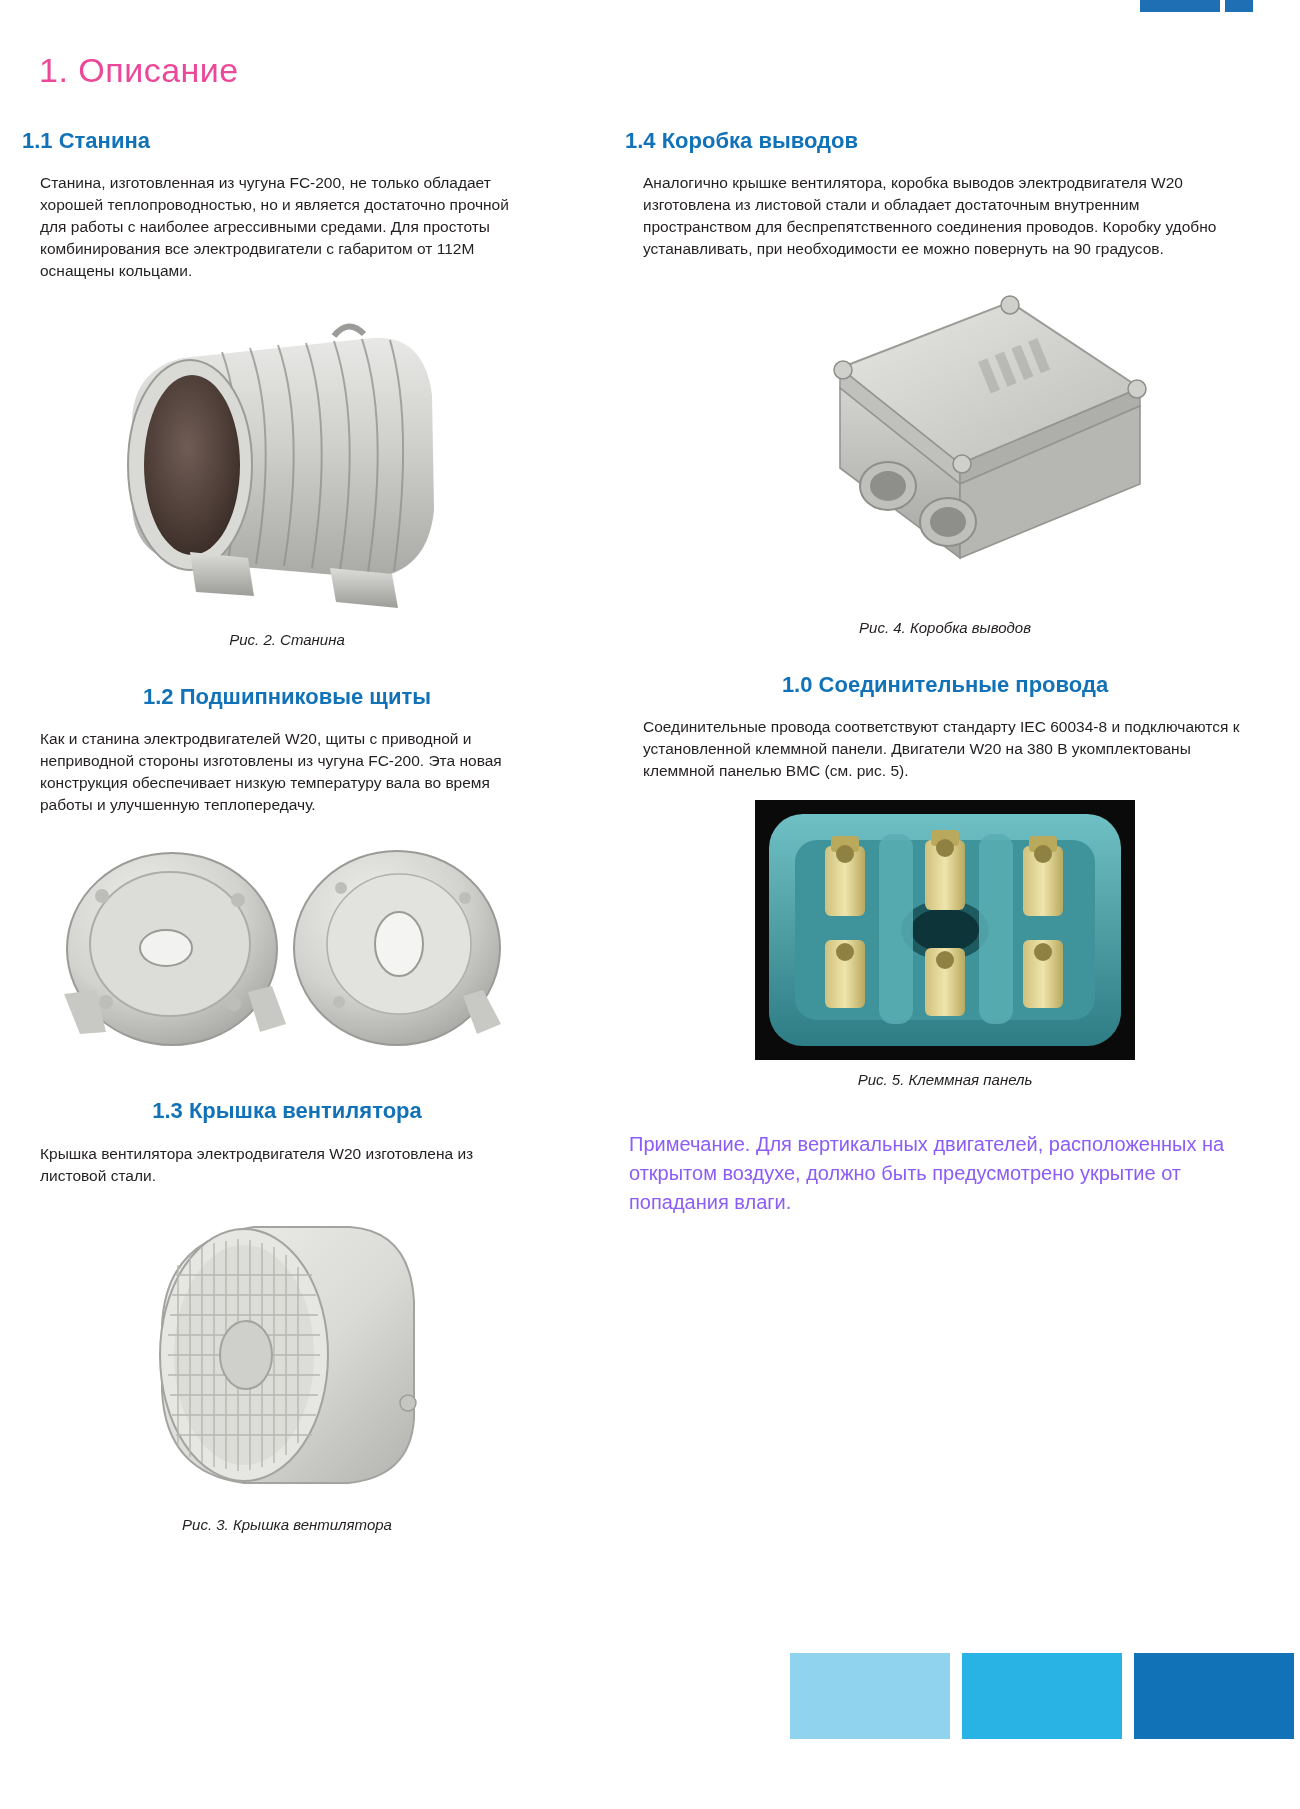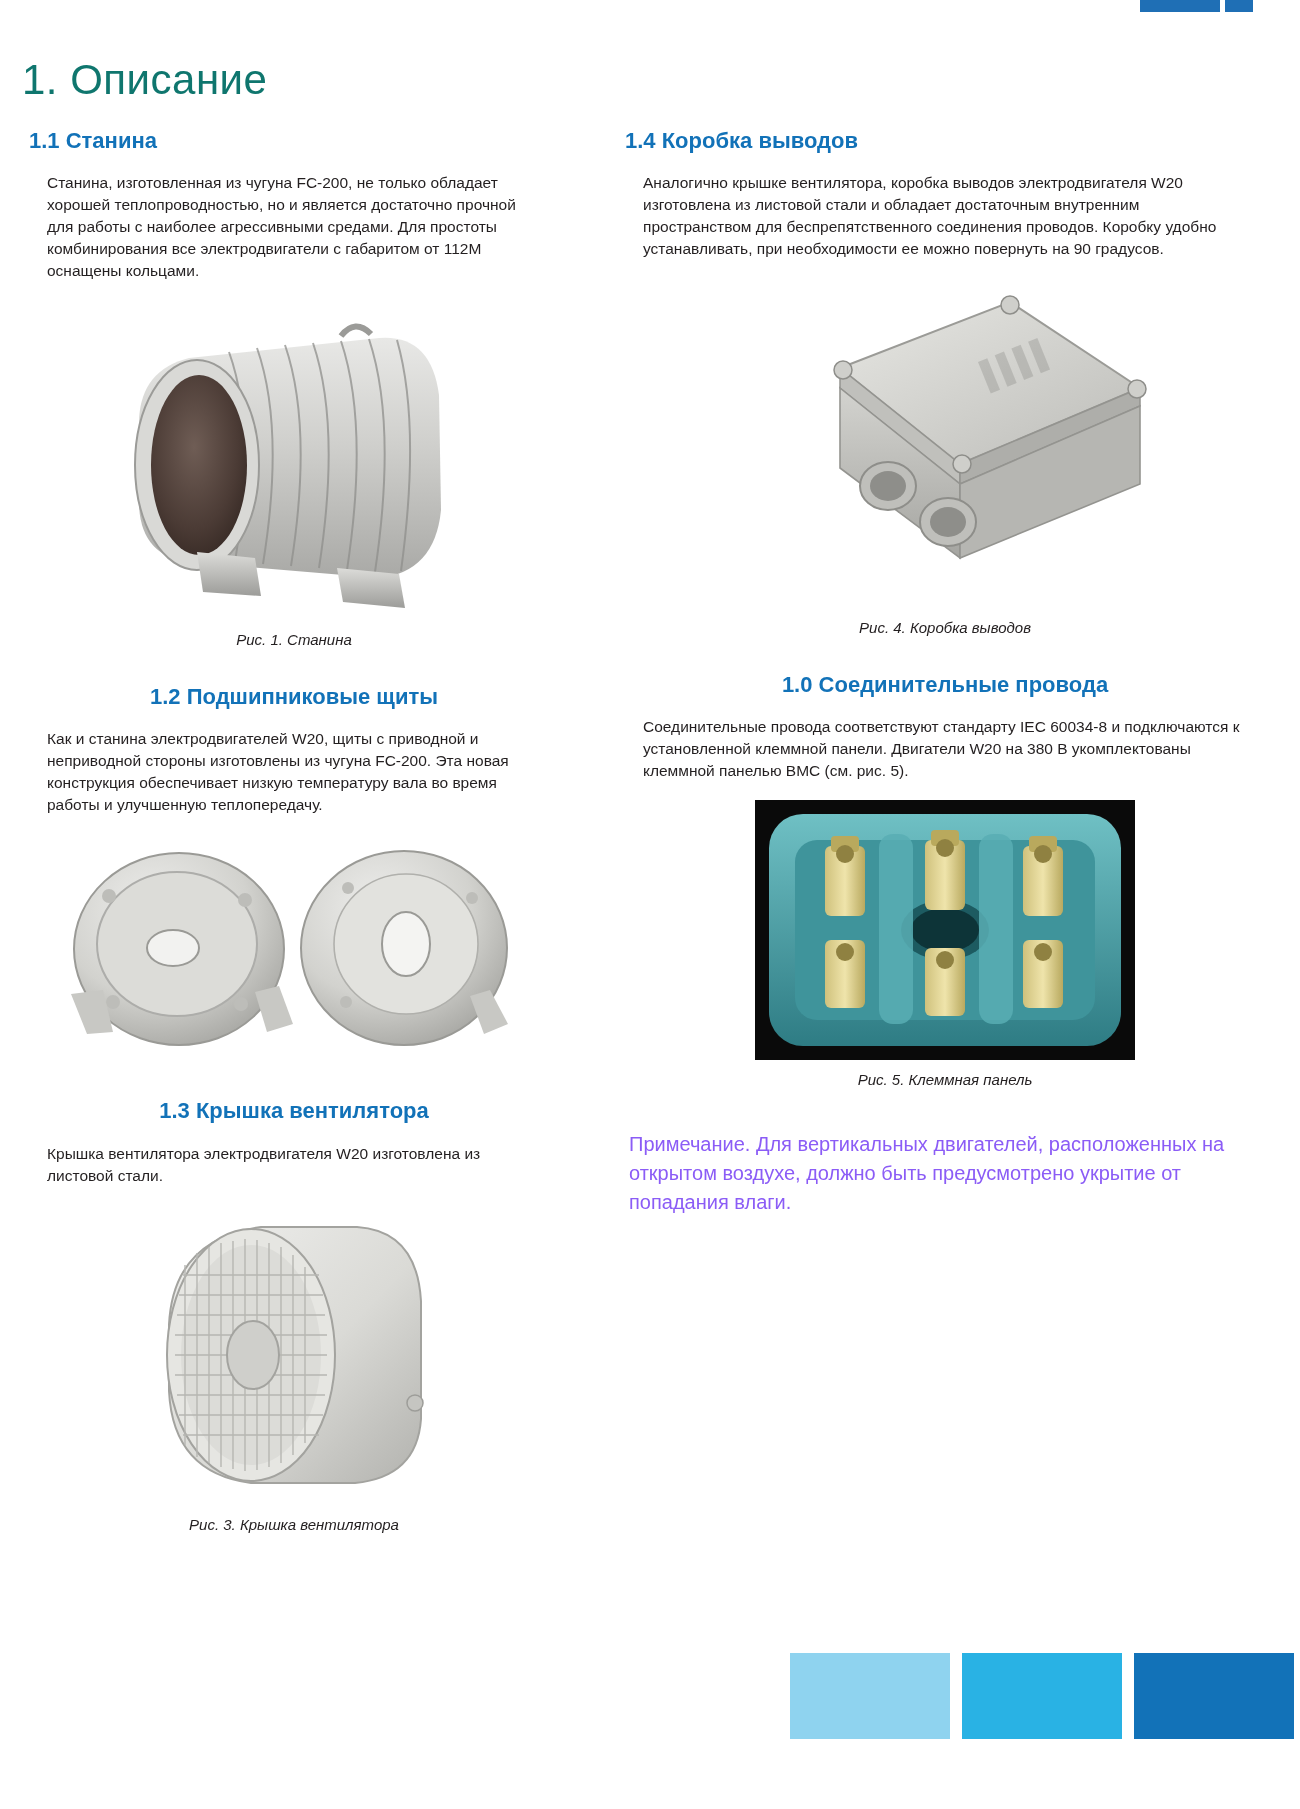--- a/index.html
+++ b/index.html
@@ -31,33 +31,33 @@
     left: 1225px;
     width: 28px;
     height: 12px;
     background: #1f6fb5;
   }
 
   
   .page-title {
     position: absolute;
     top: 28px;
-    left: 22px;
-    font-size: 42px;
+    left: 39px;
+    font-size: 34px;
     font-weight: 400;
-    color: #0f766e;
+    color: #ec4899;
     letter-spacing: .5px;
   }
 
   
   .col {
     position: absolute;
     top: 128px;
   }
-  .col-left  { left: 29px;  width: 530px; }
+  .col-left  { left: 22px;  width: 530px; }
   .col-right { left: 625px; width: 640px; }
 
   h2.section {
     font-size: 22px;
     font-weight: bold;
     color: #1272b8;
     margin: 0 0 14px 0;
     line-height: 1.2;
   }
   .section.spaced-top { margin-top: 34px; text-align: center; }
@@ -145,21 +145,21 @@
       </g>
 
       <ellipse cx="118" cy="165" rx="62" ry="105" fill="#d9d9d6" stroke="#9b9b98" stroke-width="2"></ellipse>
       <ellipse cx="120" cy="165" rx="48" ry="90" fill="url(#gBore)"></ellipse>
 
       <path d="M118 252 L176 258 L182 296 L124 292 Z" fill="url(#gFoot)"></path>
       <path d="M258 268 L320 274 L326 308 L264 302 Z" fill="url(#gFoot)"></path>
 
       <path d="M262 36 q14 -18 30 -2" stroke="#9b9b98" stroke-width="6" fill="none"></path>
     </svg>
-    <figcaption class="caption">Рис. 1. Станина</figcaption>
+    <figcaption class="caption">Рис. 2. Станина</figcaption>
   </figure>
 
   <h2 class="section spaced-top">1.2 Подшипниковые щиты</h2>
   <p class="body">Как и станина электродвигателей W20, щиты с приводной и неприводной стороны изготовлены из чугуна FC-200. Эта новая конструкция обеспечивает низкую температуру вала во время работы и улучшенную теплопередачу.</p>
 
   <figure class="figure">
     <svg class="art" width="470" height="230" viewBox="0 0 470 230">
       <defs>
         <radialGradient id="gShield" cx="38%" cy="30%" r="75%">
           <stop offset="0%" stop-color="#eeeeec"></stop>

